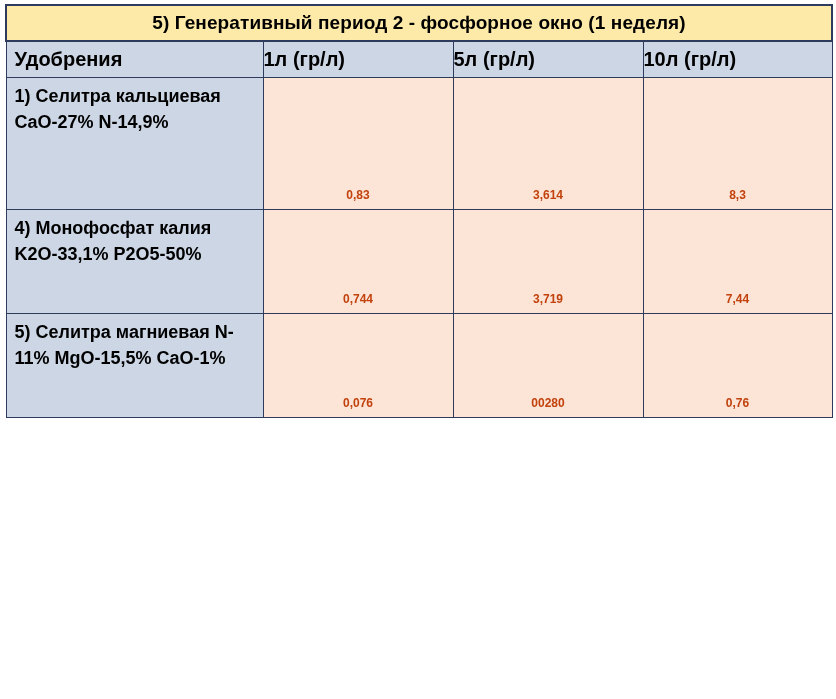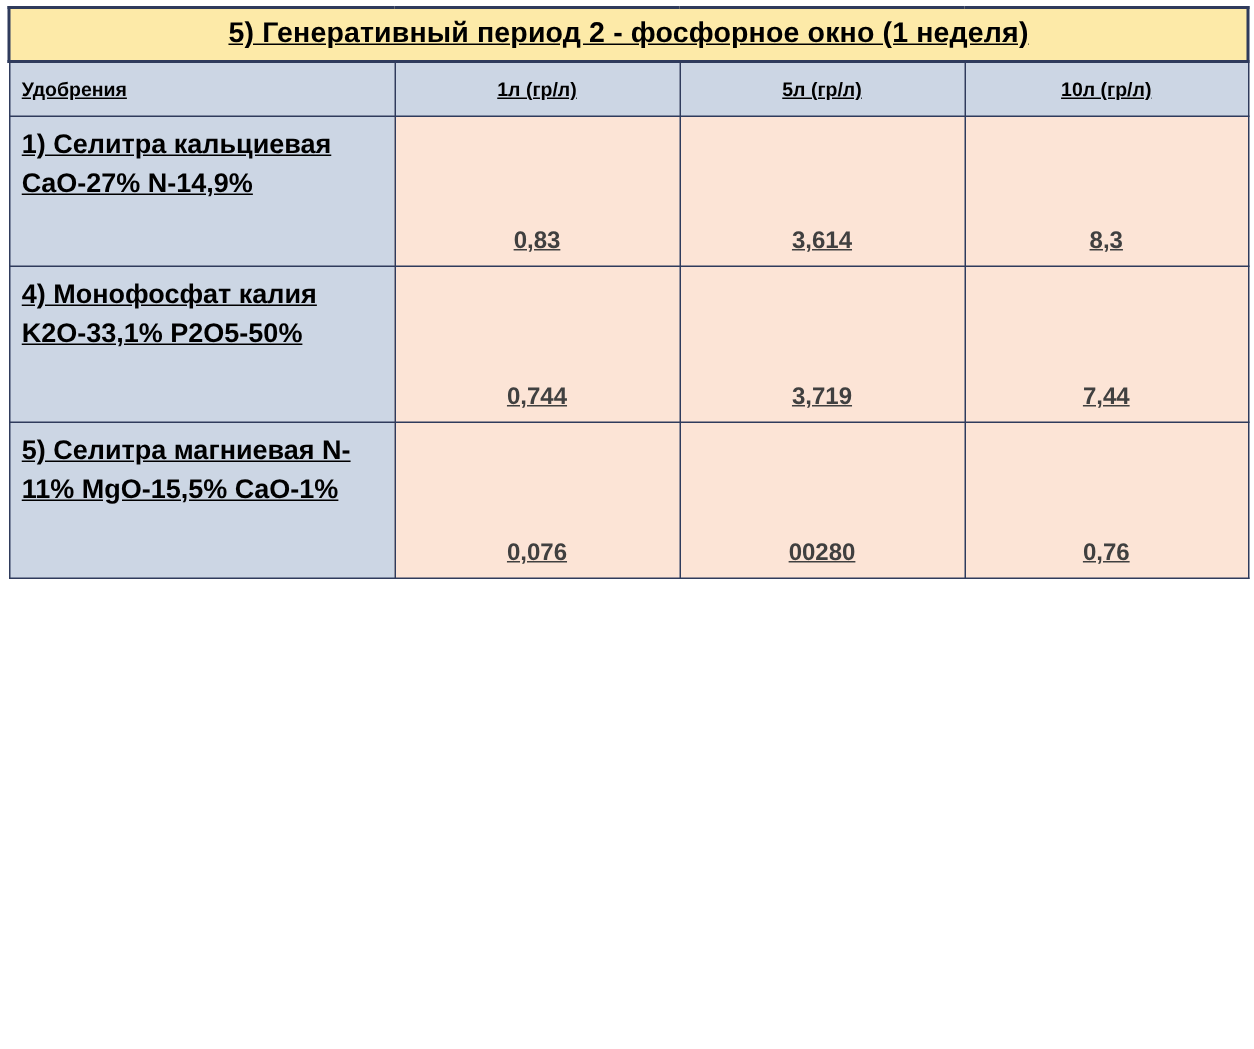--- a/index.html
+++ b/index.html
@@ -21,62 +21,60 @@
   }
   table.fert-table {
     border-collapse: collapse;
     table-layout: fixed;
     width: 826px;
   }
   table.fert-table td, table.fert-table th {
     border: 1px solid #2f3b5c;
     padding: 0;
     margin: 12px;
-    text-decoration: underline;
   }
   .title-cell {
     background: #fdeaa8;
     text-align: center;
     font-weight: bold;
     font-size: 19px;
     color: #000000;
     height: 34px;
     border: 2px solid #2f3b5c !important;
     letter-spacing: 0.1px;
   }
   .hdr {
     background: #ccd6e4;
     font-weight: bold;
-    font-size: 13px;
+    font-size: 20px;
     color: #000000;
     height: 35px;
     vertical-align: middle;
   }
   .hdr-name {
     text-align: left;
     padding-left: 8px !important;
   }
   .hdr-num {
-    text-align: center;
   }
   .name-cell {
     background: #ccd6e4;
     font-weight: bold;
     font-size: 18px;
     color: #000000;
     vertical-align: top;
     padding: 6px 6px 6px 8px !important;
     line-height: 1.42;
     word-wrap: break-word;
   }
   .val-cell {
     background: #fce4d6;
     font-weight: bold;
-    font-size: 16px;
-    color: #404040;
+    font-size: 12px;
+    color: #c2410c;
     text-align: center;
     vertical-align: bottom;
     padding-bottom: 7px !important;
   }
   .name-cell.short, .val-cell.short {
     vertical-align: middle;
     padding-bottom: 0 !important;
   }
   .name-cell.short {
     padding-top: 0 !important;
@@ -100,21 +98,21 @@
     <tbody>
       <tr>
         <td class="title-cell" colspan="4">5) Генеративный период 2 - фосфорное окно (1 неделя)</td>
       </tr>
       <tr>
         <td class="hdr hdr-name">Удобрения</td>
         <td class="hdr hdr-num">1л (гр/л)</td>
         <td class="hdr hdr-num">5л (гр/л)</td>
         <td class="hdr hdr-num">10л (гр/л)</td>
       </tr>
-      <tr style="height:100px">
+      <tr style="height:132px">
         <td class="name-cell">1) Селитра кальциевая CaO-27% N-14,9%</td>
         <td class="val-cell">0,83</td>
         <td class="val-cell">3,614</td>
         <td class="val-cell">8,3</td>
       </tr>
       <tr style="height:104px">
         <td class="name-cell">4) Монофосфат калия K2O-33,1% P2O5-50%</td>
         <td class="val-cell">0,744</td>
         <td class="val-cell">3,719</td>
         <td class="val-cell">7,44</td>

